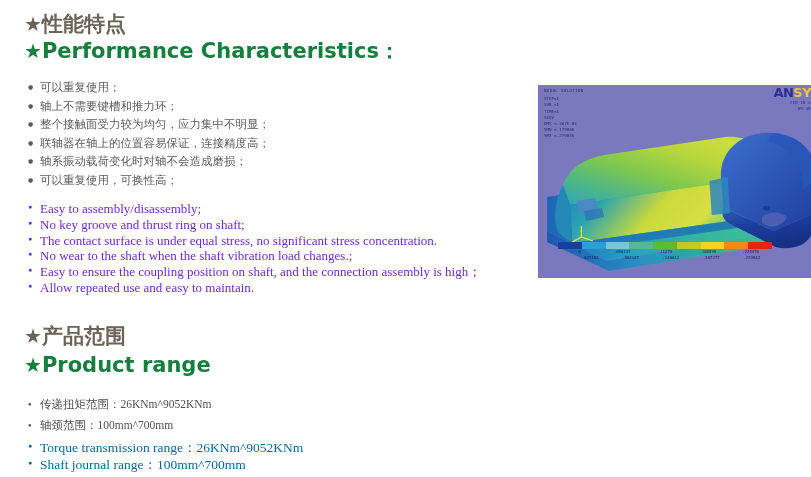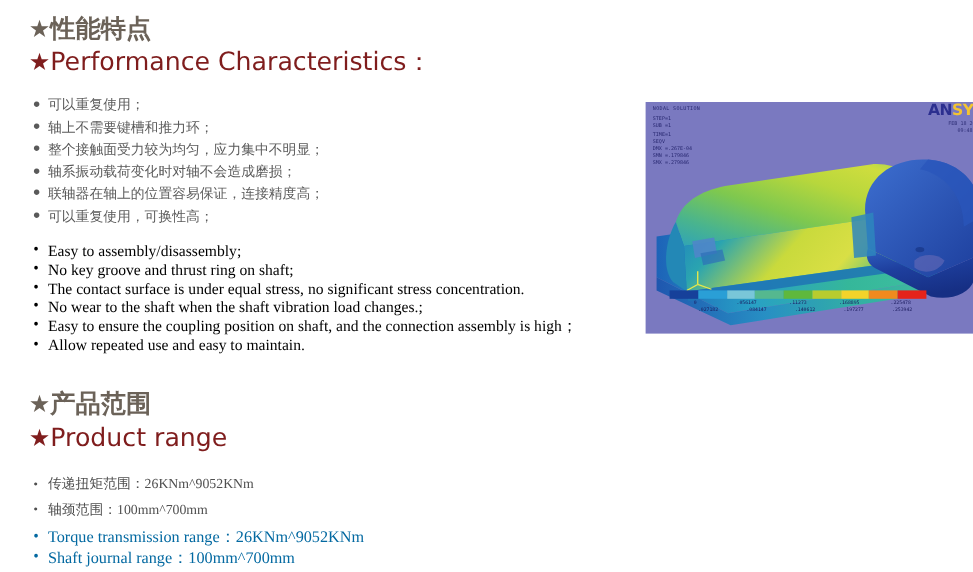--- a/index.html
+++ b/index.html
@@ -22,23 +22,23 @@
     font-family: "DejaVu Sans", "Liberation Sans", sans-serif;
     font-weight: bold;
     font-size: 21px;
     color: #6b6258;
     letter-spacing: 0px;
     line-height: 25px;
     white-space: nowrap;
   }
   .heading-en {
     font-family: "DejaVu Sans", "Liberation Sans", sans-serif;
-    font-weight: normal;
+    font-weight: bold;
     font-size: 21px;
-    color: #7f1d1d;
+    color: #15803d;
     line-height: 26px;
     white-space: nowrap;
   }
   .star { font-size: 20px; display: inline-block; }
 
   
   .bullet-list { position: absolute; left: 28px; list-style: none; margin: 0; padding: 0; }
   .bullet-list li {
     position: relative;
     padding-left: 12px;
@@ -55,21 +55,21 @@
   .cn-list li {
     font-family: "DejaVu Sans", "Liberation Sans", sans-serif;
     font-size: 11.5px;
     line-height: 18.5px;
     color: #5a5a5a;
   }
   .en-list li {
     font-family: "Liberation Serif", "DejaVu Serif", serif;
     font-size: 13px;
     line-height: 15.8px;
-    color: #000000;
+    color: #6d28d9;
   }
   .en-list li::before { font-size: 7px; top: -1px; }
 
   .range-cn li {
     font-family: Liberation Serif, serif;
     font-size: 11.5px;
     line-height: 21px;
     color: #4f4f4f;
   }
   .range-en li {
@@ -150,22 +150,22 @@
 </div>
 
 <div class="heading-block" style="top:38px;">
   <div class="heading-en"><span class="star">★</span><span>Performance Characteristics：</span></div>
 </div>
 
 <ul class="bullet-list cn-list" style="top:78px;">
   <li>可以重复使用；</li>
   <li>轴上不需要键槽和推力环；</li>
   <li>整个接触面受力较为均匀，应力集中不明显；</li>
+  <li>联轴器在轴上的位置容易保证，连接精度高；</li>
   <li>轴系振动载荷变化时对轴不会造成磨损；</li>
-  <li>联轴器在轴上的位置容易保证，连接精度高；</li>
   <li>可以重复使用，可换性高；</li>
 </ul>
 
 <ul class="bullet-list en-list" style="top:201px;">
   <li>Easy to assembly/disassembly;</li>
   <li>No key groove and thrust ring on shaft;</li>
   <li>The contact surface is under equal stress, no significant stress concentration.</li>
   <li>No wear to the shaft when the shaft vibration load changes.;</li>
   <li>Easy to ensure the coupling position on shaft, and the connection assembly is high；</li>
   <li>Allow repeated use and easy to maintain.</li>

